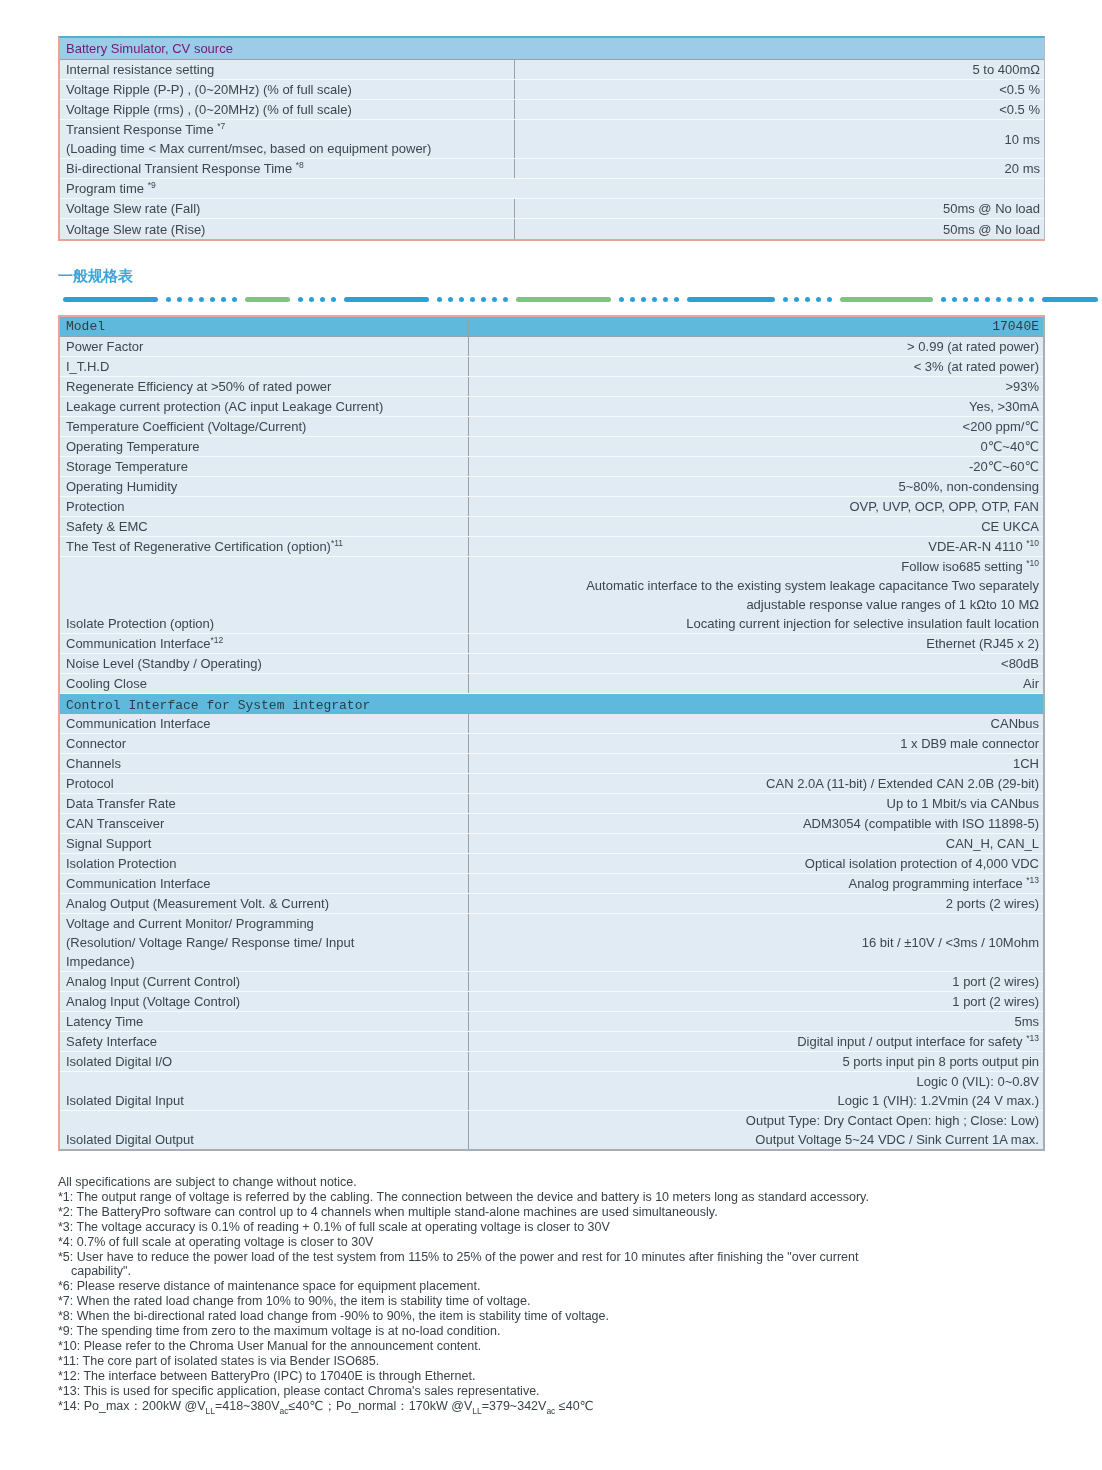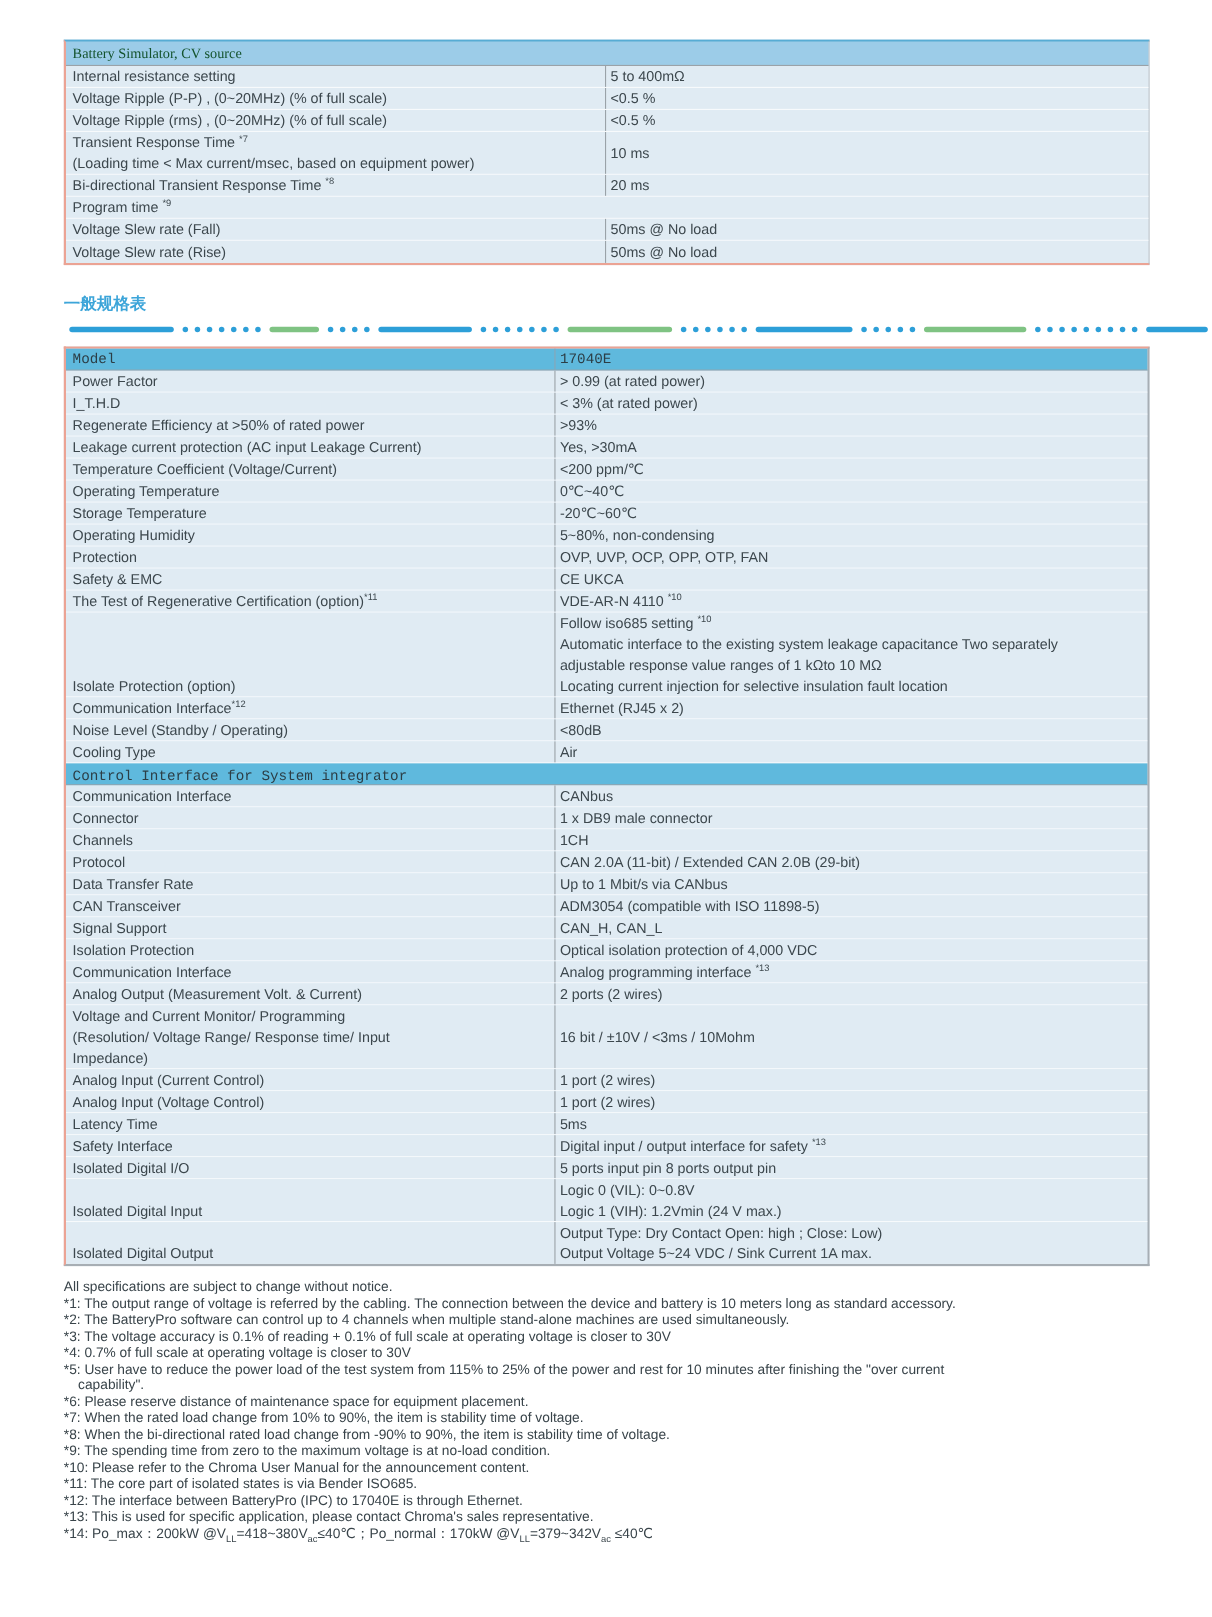--- a/index.html
+++ b/index.html
@@ -32,41 +32,40 @@
   .table-general{
     border-top:2px solid var(--border-salmon);
     border-left:2px solid var(--border-salmon);
     border-right:2px solid #a7aeb4;
     border-bottom:2px solid #a7aeb4;
   }
 
   .t-header-row{
     background:var(--battery-header-blue);
     min-height:22px;display:flex;align-items:center;
-    padding-left:6px;font-size:13px;color:#14532d;
+    padding-left:6px;font-size:13px;color:#701a75;
     border-bottom:1px solid var(--cell-line);
-    font-family:Liberation Serif, serif;
   }
   .t-row{
     display:flex;background:var(--row-blue);
     border-bottom:1px solid #f7fafc;
     font-size:13px;min-height:20px;
   }
   .t-row:last-child{border-bottom:none;}
   .t-label{
     width:454px;padding:0 4px 0 6px;
     display:flex;flex-direction:column;justify-content:flex-end;
   }
   .table-general .t-label{width:408px;}
   .t-full{width:987px !important;}
   .t-value{
-    flex:1;text-align:left;
+    flex:1;text-align:right;
     border-left:1px solid var(--cell-line);
     padding:0 4px;
-    display:flex;flex-direction:column;justify-content:center;margin-left:36px;
+    display:flex;flex-direction:column;justify-content:center;
   }
   .t-line{line-height:19px;}
   .t-row.t-head,.t-row.t-section{
     background:var(--header-blue);color:#2c3e46;
     border-bottom:1px solid var(--cell-line);
     font-family:Liberation Mono, monospace;
   }
   .t-row.t-head .t-value{border-left-color:#8aa6b5;}
   sup{font-size:8.5px;vertical-align:super;line-height:0;}
   sub{font-size:8.5px;vertical-align:sub;line-height:0;}
@@ -80,21 +79,21 @@
     display:flex;align-items:center;
   }
   .dotted-divider .dash{height:5px;border-radius:3px;flex:none;margin:0 5px;}
   .dotted-divider .dash.b{background:var(--divider-blue);}
   .dotted-divider .dash.g{background:var(--divider-green);}
   .dotted-divider .dot{
     width:5px;height:5px;border-radius:50%;
     background:var(--divider-blue);flex:none;margin:0 3px;
   }
 
-  .footnotes{margin-top:12px;font-size:12.5px;color:#39444a;}
+  .footnotes{margin-top:24px;font-size:12.5px;color:#39444a;}
   .footnote{line-height:14.9px;}
   .footnote.cont{padding-left:13px;}
 </style>
 </head>
 <body>
 
 <div class="page">
 
   <div class="table-wrap table-battery">
     <div class="t-header-row">Battery Simulator, CV source</div>
@@ -334,21 +333,21 @@
         <div class="t-row">
           <div class="t-label">
             <div class="t-line">Noise Level (Standby / Operating)</div>
           </div>
           <div class="t-value">
             <div class="t-line">&lt;80dB</div>
           </div>
         </div>
         <div class="t-row">
           <div class="t-label">
-            <div class="t-line">Cooling Type</div>
+            <div class="t-line">Cooling Close</div>
           </div>
           <div class="t-value">
             <div class="t-line">Air</div>
           </div>
         </div>
         <div class="t-row t-section">
           <div class="t-label t-full">Control Interface for System integrator</div>
         </div>
         <div class="t-row">
           <div class="t-label">

